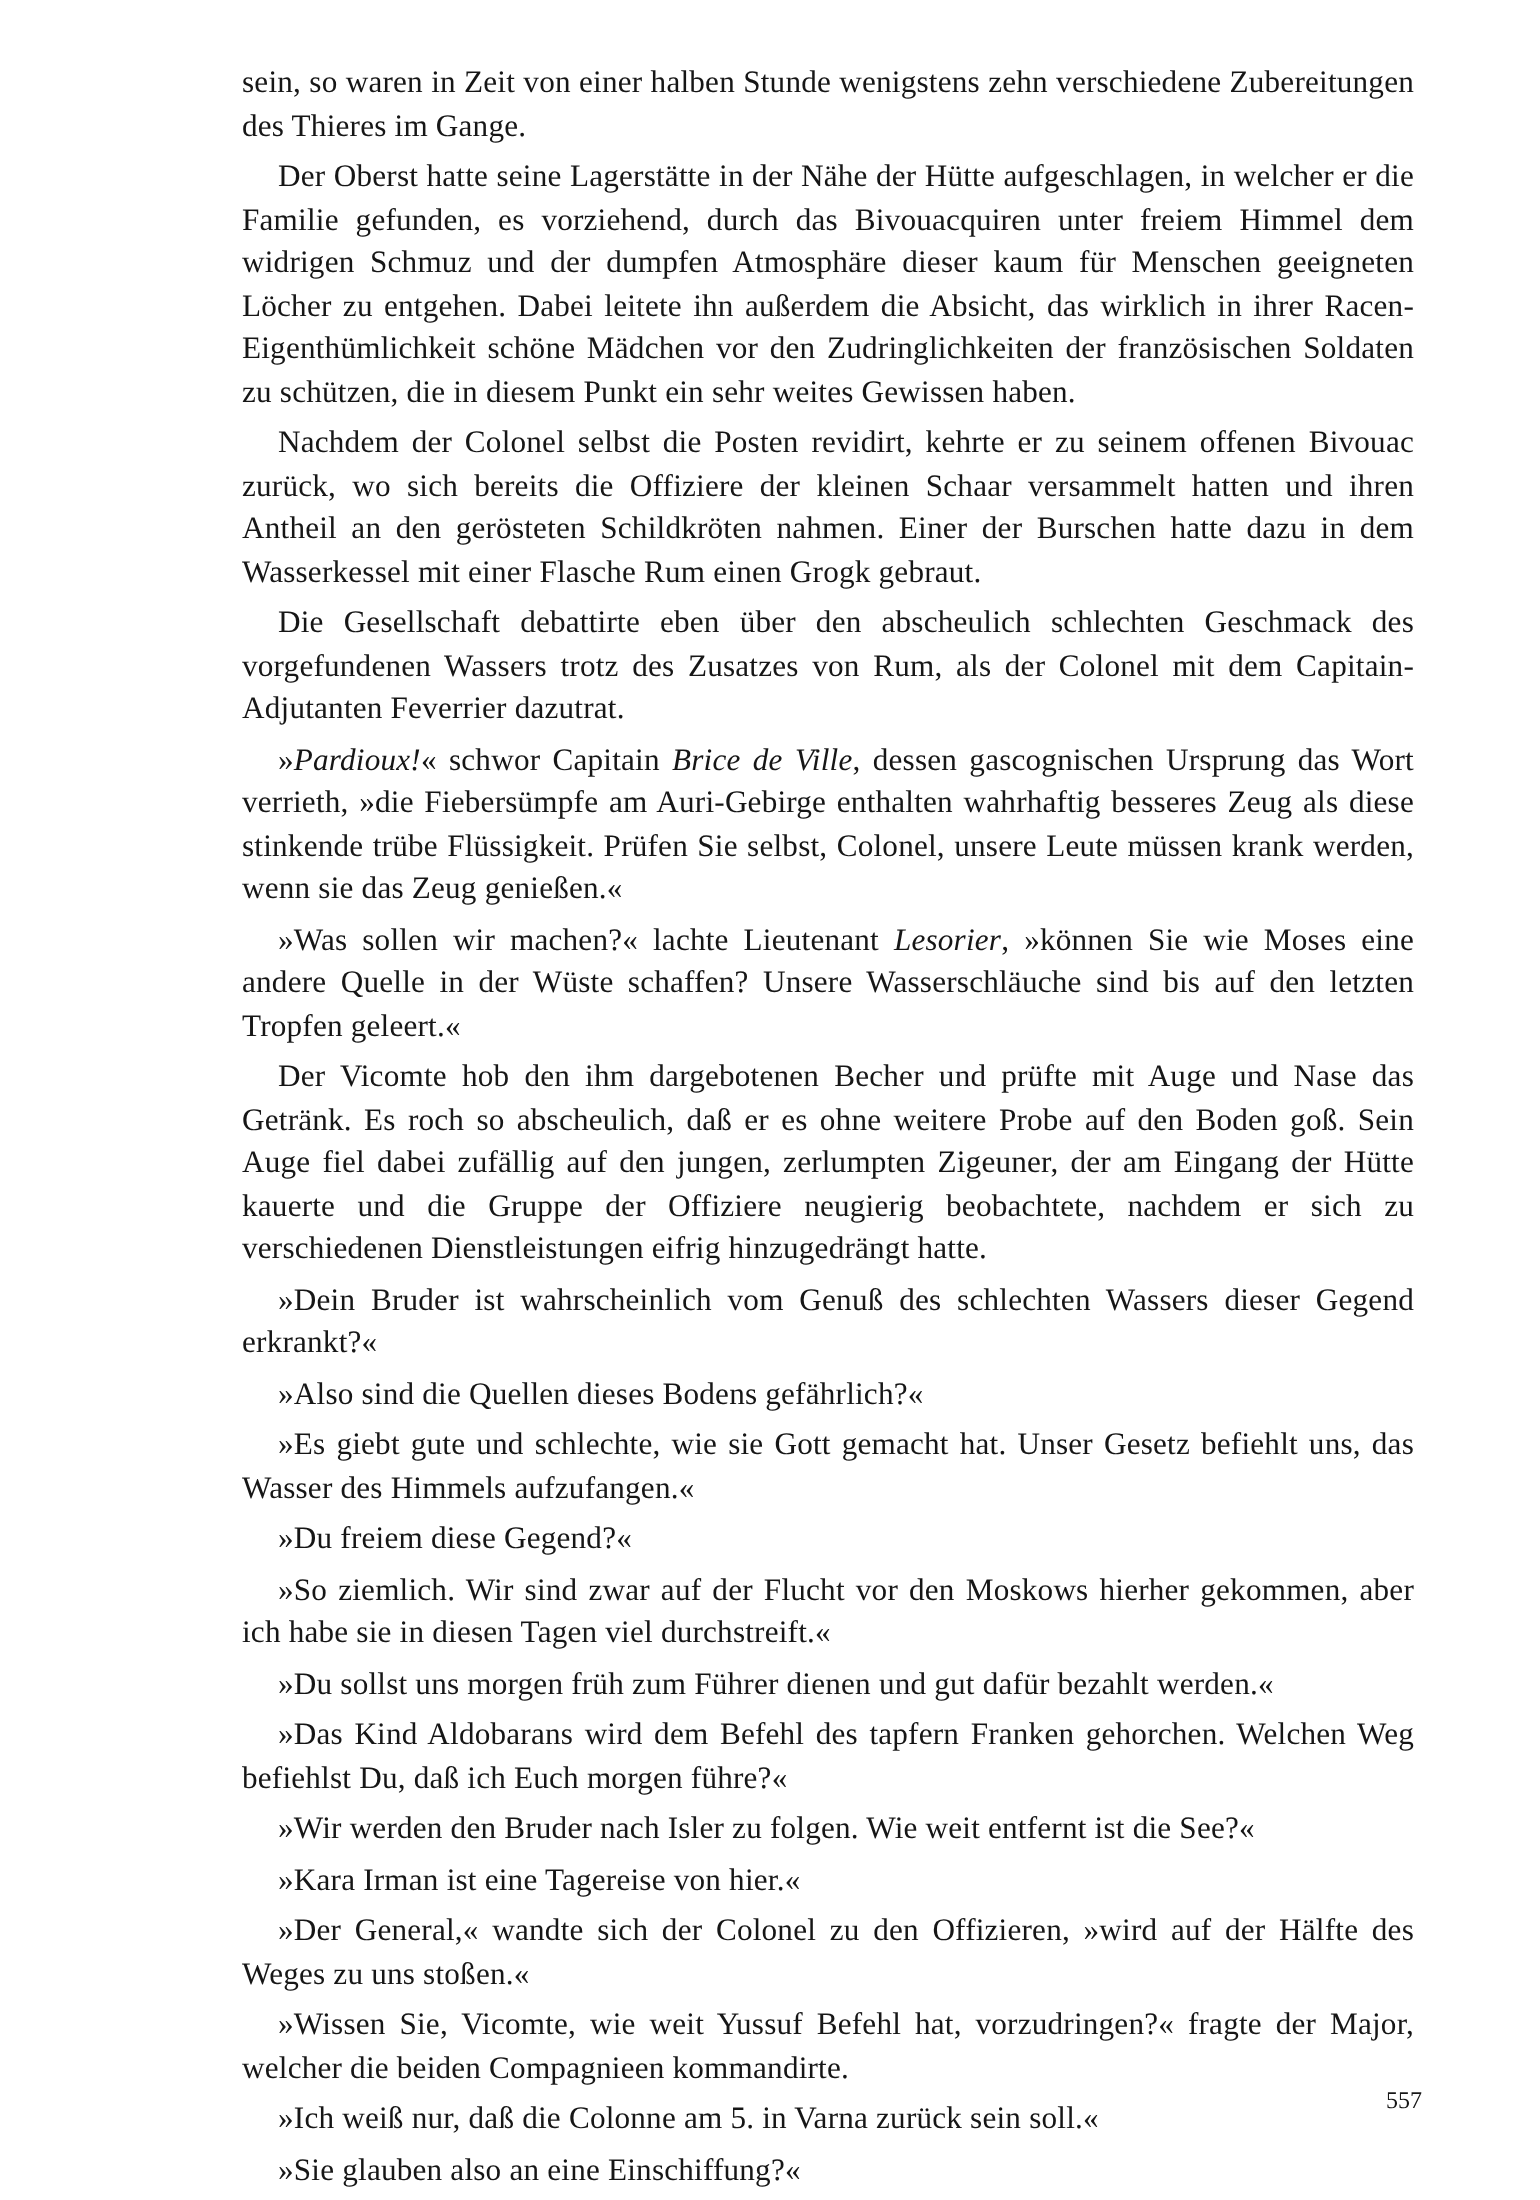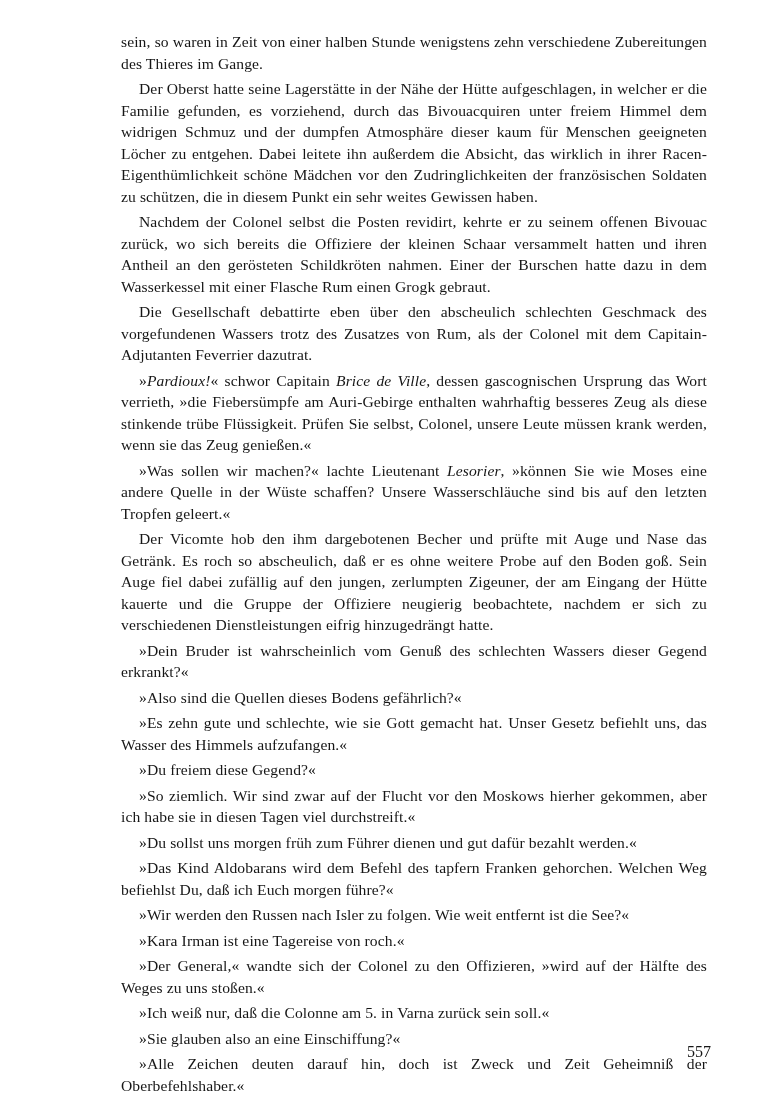--- a/index.html
+++ b/index.html
@@ -34,44 +34,45 @@
     text-indent: 18px;
   }
   .italic {
     font-style: italic;
     font-family: Liberation Serif, serif;
   }
   .page-number {
     position: absolute;
     right: 59px;
     top: 1043px;
-    font-size: 16px;
+    font-size: 12px;
     color: #161616;
   }
 </style>
 </head>
 <body>
 
 <div class="page">
   <div class="text-block">
       <p class="para"><span>sein, so waren in Zeit von einer halben Stunde wenigstens zehn verschiedene Zubereitungen des Thieres im Gange.</span></p>
       <p class="para indent"><span>Der Oberst hatte seine Lagerstätte in der Nähe der Hütte aufgeschlagen, in welcher er die Familie gefunden, es vorziehend, durch das Bivouacquiren unter freiem Himmel dem widrigen Schmuz und der dumpfen Atmosphäre dieser kaum für Menschen geeigneten Löcher zu entgehen. Dabei leitete ihn außerdem die Absicht, das wirklich in ihrer Racen-Eigenthümlichkeit schöne Mädchen vor den Zudringlichkeiten der französischen Soldaten zu schützen, die in diesem Punkt ein sehr weites Gewissen haben.</span></p>
       <p class="para indent"><span>Nachdem der Colonel selbst die Posten revidirt, kehrte er zu seinem offenen Bivouac zurück, wo sich bereits die Offiziere der kleinen Schaar versammelt hatten und ihren Antheil an den gerösteten Schildkröten nahmen. Einer der Burschen hatte dazu in dem Wasserkessel mit einer Flasche Rum einen Grogk gebraut.</span></p>
       <p class="para indent"><span>Die Gesellschaft debattirte eben über den abscheulich schlechten Geschmack des vorgefundenen Wassers trotz des Zusatzes von Rum, als der Colonel mit dem Capitain-Adjutanten Feverrier dazutrat.</span></p>
       <p class="para indent"><span>»</span><span class="italic">Pardioux!</span><span>« schwor Capitain </span><span class="italic">Brice de Ville</span><span>, dessen gascognischen Ursprung das Wort verrieth, »die Fiebersümpfe am Auri-Gebirge enthalten wahrhaftig besseres Zeug als diese stinkende trübe Flüssigkeit. Prüfen Sie selbst, Colonel, unsere Leute müssen krank werden, wenn sie das Zeug genießen.«</span></p>
       <p class="para indent"><span>»Was sollen wir machen?« lachte Lieutenant </span><span class="italic">Lesorier</span><span>, »können Sie wie Moses eine andere Quelle in der Wüste schaffen? Unsere Wasserschläuche sind bis auf den letzten Tropfen geleert.«</span></p>
       <p class="para indent"><span>Der Vicomte hob den ihm dargebotenen Becher und prüfte mit Auge und Nase das Getränk. Es roch so abscheulich, daß er es ohne weitere Probe auf den Boden goß. Sein Auge fiel dabei zufällig auf den jungen, zerlumpten Zigeuner, der am Eingang der Hütte kauerte und die Gruppe der Offiziere neugierig beobachtete, nachdem er sich zu verschiedenen Dienstleistungen eifrig hinzugedrängt hatte.</span></p>
       <p class="para indent"><span>»Dein Bruder ist wahrscheinlich vom Genuß des schlechten Wassers dieser Gegend erkrankt?«</span></p>
       <p class="para indent"><span>»Also sind die Quellen dieses Bodens gefährlich?«</span></p>
-      <p class="para indent"><span>»Es zehn gute und schlechte, wie sie Gott gemacht hat. Unser Gesetz befiehlt uns, das Wasser des Himmels aufzufangen.«</span></p>
+      <p class="para indent"><span>»Es giebt gute und schlechte, wie sie Gott gemacht hat. Unser Gesetz befiehlt uns, das Wasser des Himmels aufzufangen.«</span></p>
       <p class="para indent"><span>»Du freiem diese Gegend?«</span></p>
       <p class="para indent"><span>»So ziemlich. Wir sind zwar auf der Flucht vor den Moskows hierher gekommen, aber ich habe sie in diesen Tagen viel durchstreift.«</span></p>
       <p class="para indent"><span>»Du sollst uns morgen früh zum Führer dienen und gut dafür bezahlt werden.«</span></p>
       <p class="para indent"><span>»Das Kind Aldobarans wird dem Befehl des tapfern Franken gehorchen. Welchen Weg befiehlst Du, daß ich Euch morgen führe?«</span></p>
-      <p class="para indent"><span>»Wir werden den Russen nach Isler zu folgen. Wie weit entfernt ist die See?«</span></p>
-      <p class="para indent"><span>»Kara Irman ist eine Tagereise von roch.«</span></p>
+      <p class="para indent"><span>»Wir werden den Bruder nach Isler zu folgen. Wie weit entfernt ist die See?«</span></p>
+      <p class="para indent"><span>»Kara Irman ist eine Tagereise von hier.«</span></p>
       <p class="para indent"><span>»Der General,« wandte sich der Colonel zu den Offizieren, »wird auf der Hälfte des Weges zu uns stoßen.«</span></p>
+      <p class="para indent"><span>»Wissen Sie, Vicomte, wie weit Yussuf Befehl hat, vorzudringen?« fragte der Major, welcher die beiden Compagnieen kommandirte.</span></p>
       <p class="para indent"><span>»Ich weiß nur, daß die Colonne am 5. in Varna zurück sein soll.«</span></p>
       <p class="para indent"><span>»Sie glauben also an eine Einschiffung?«</span></p>
       <p class="para indent"><span>»Alle Zeichen deuten darauf hin, doch ist Zweck und Zeit Geheimniß der Oberbefehlshaber.«</span></p>
     </div>
   <div class="page-number">557</div>
 </div>
 
 </body></html>

